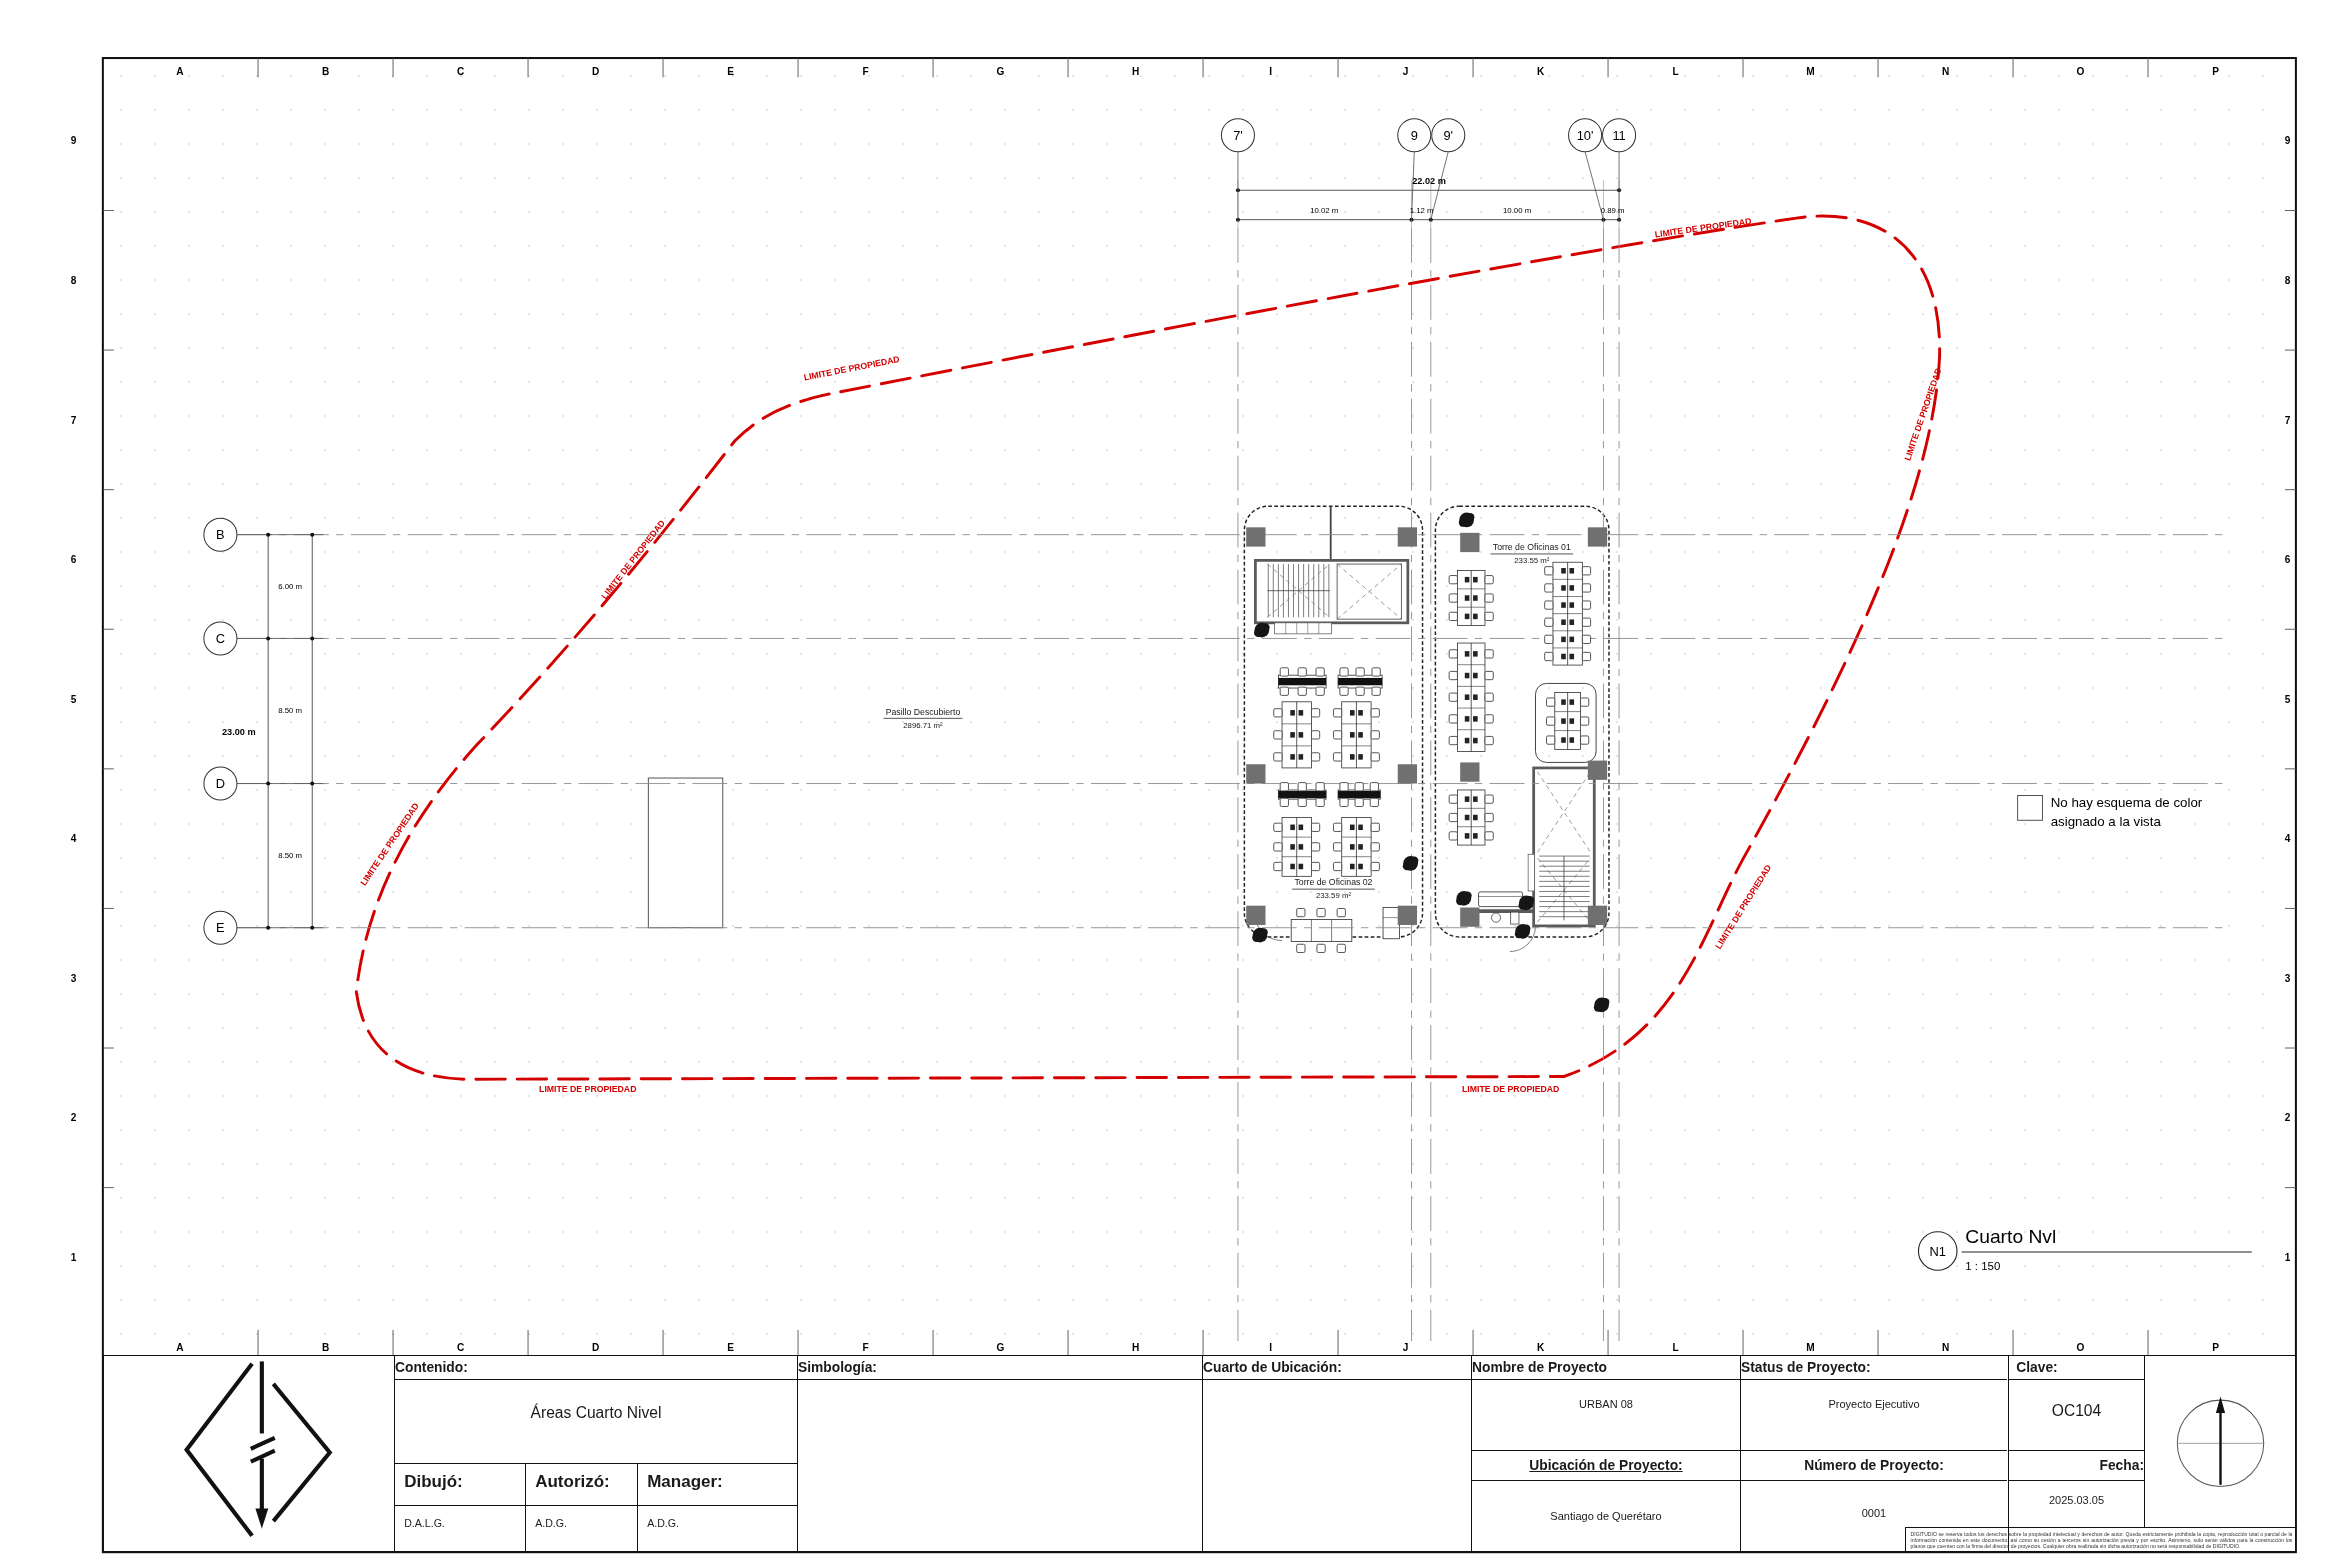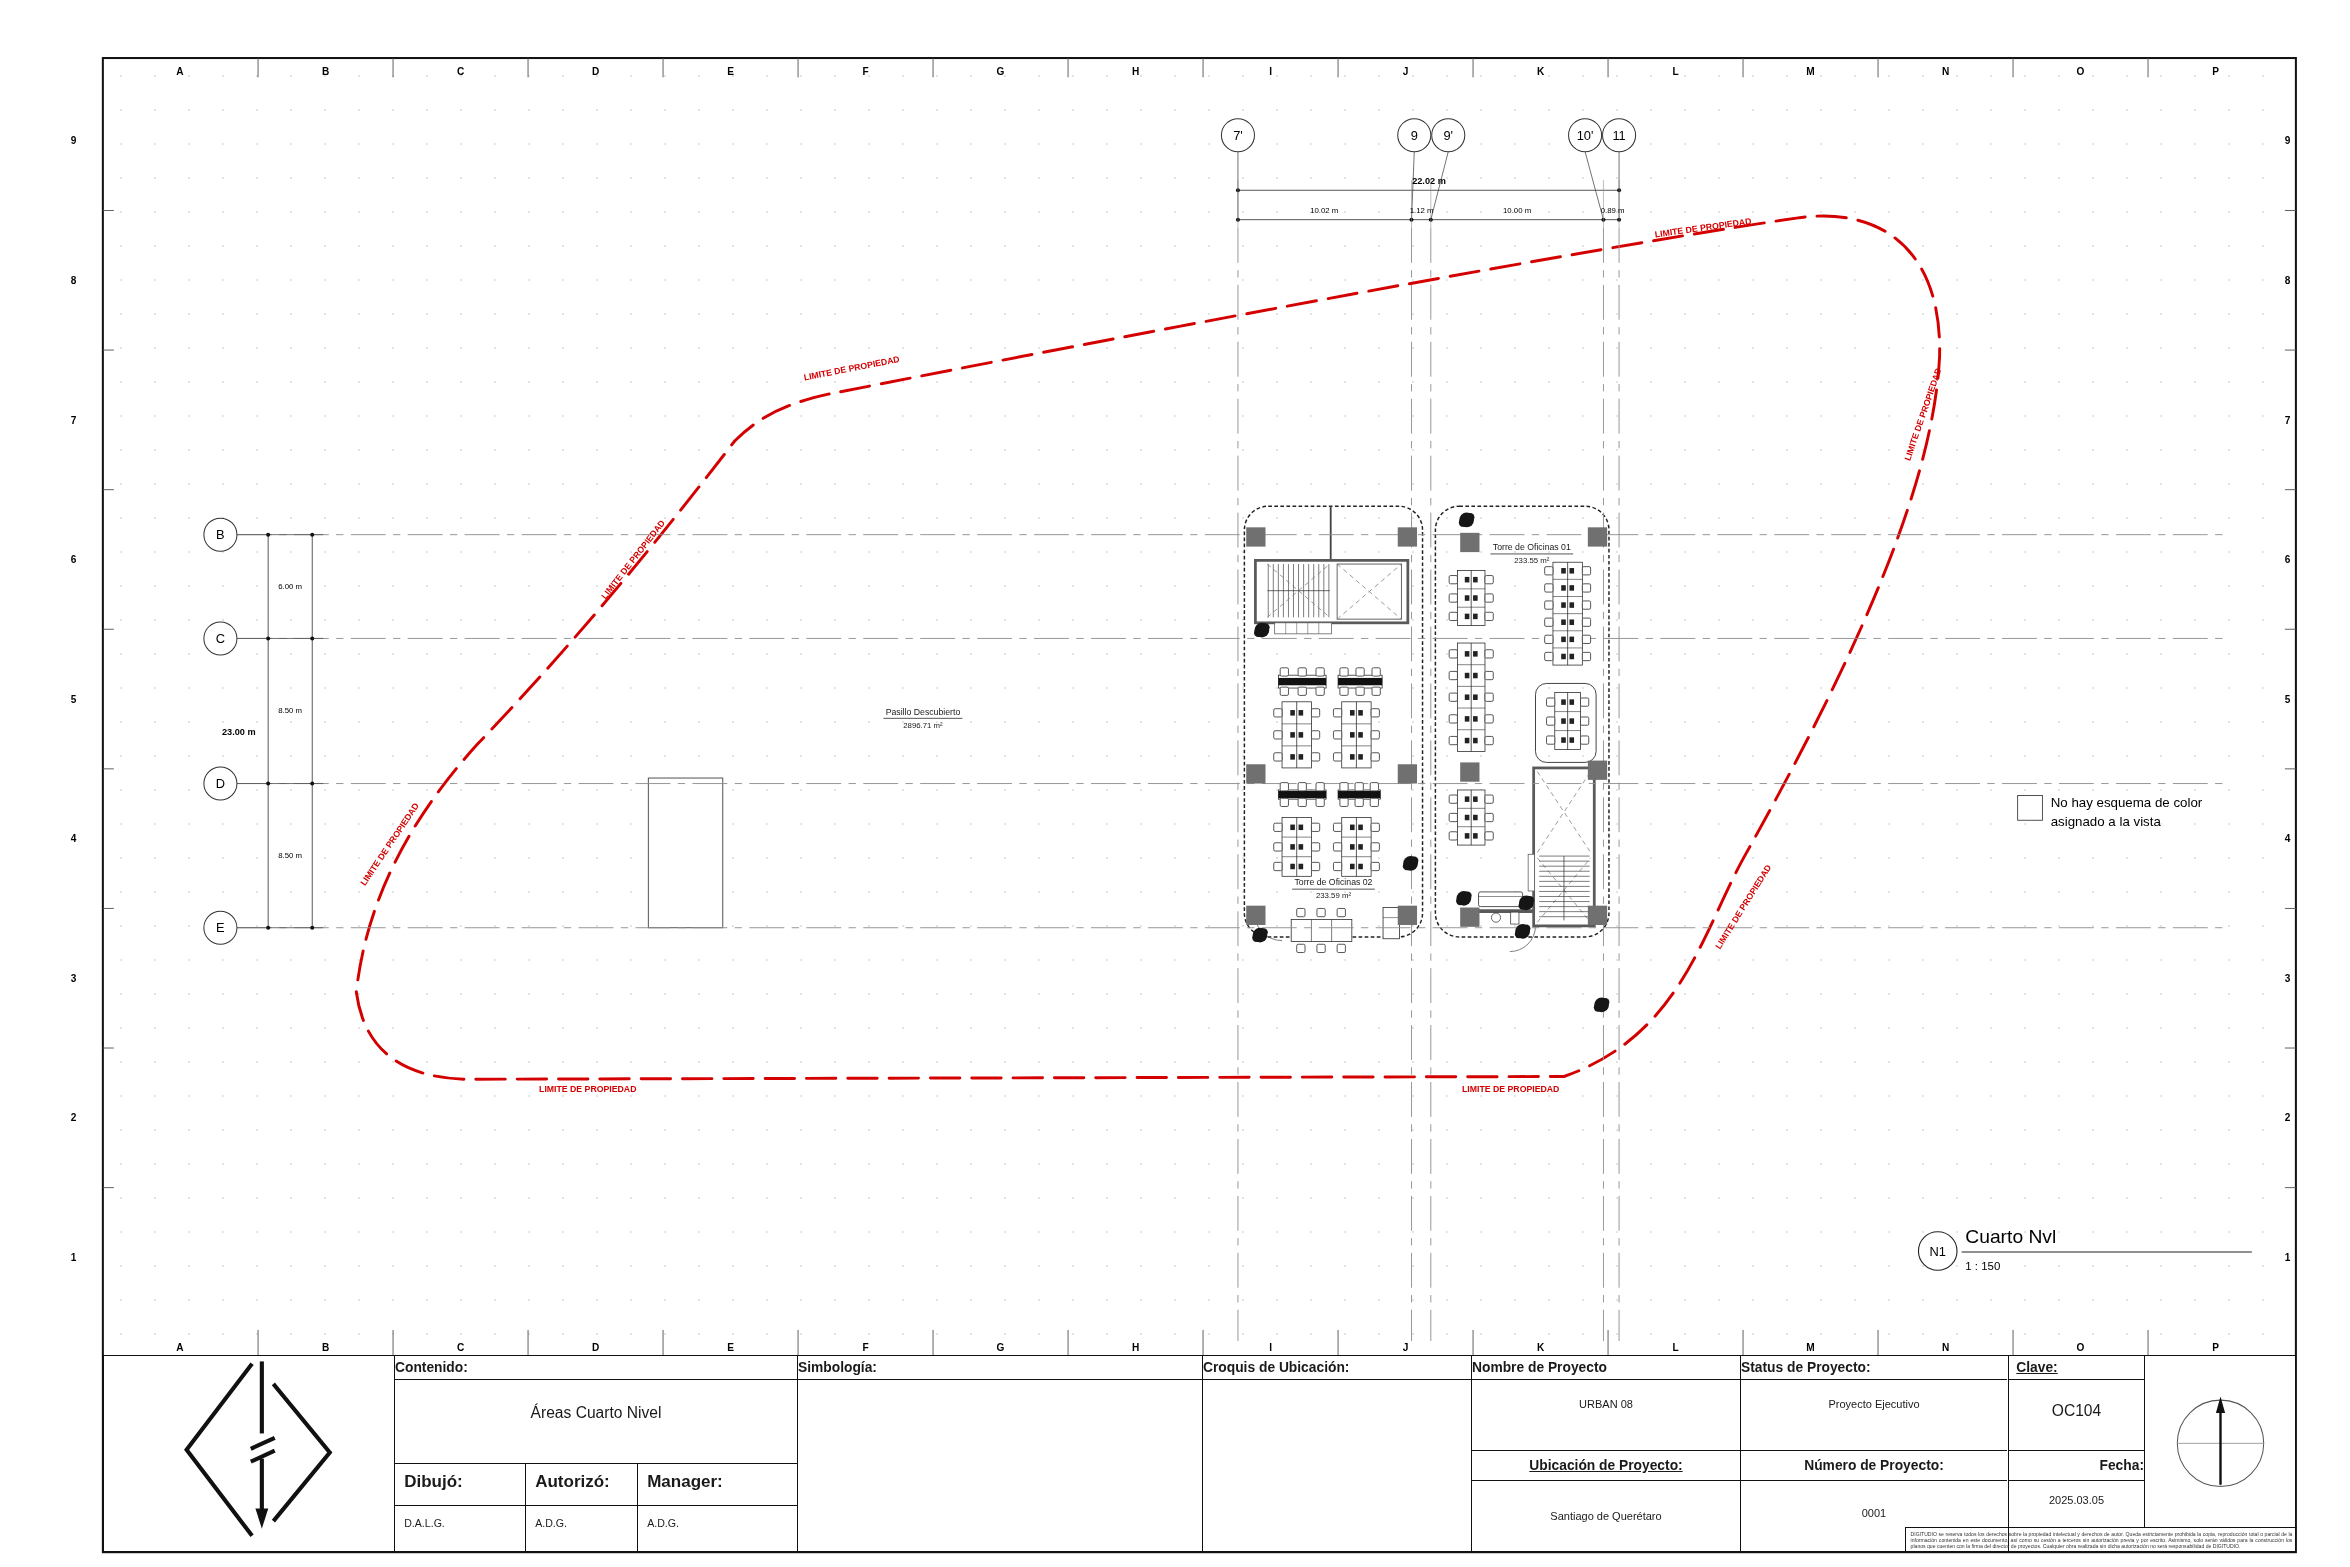--- a/index.html
+++ b/index.html
@@ -655,39 +655,39 @@
         <div class="sub subval" style="left:130px;width:111px;">A.D.G.</div>
         <div class="sub subval" style="left:242px;width:162px;">A.D.G.</div>
       </div>
     </div>
 
     <div class="cell" style="left:693px;width:405px;">
       <div class="strip bb hdr" style="top:0;height:24px;">Simbología:</div>
     </div>
 
     <div class="cell" style="left:1098px;width:269px;">
-      <div class="strip bb hdr" style="top:0;height:24px;">Croquis de Ubicación:</div>
+      <div class="strip bb hdr" style="top:0;height:24px;">Cuarto de Ubicación:</div>
     </div>
 
     <div class="cell" style="left:1367px;width:269px;">
       <div class="strip bb hdr" style="top:0;height:24px;">Nombre de Proyecto</div>
       <div class="strip val" style="top:24px;height:70px;padding-top:18.4px;">URBAN 08</div>
       <div class="strip bt bb hdr2" style="top:94px;height:31px;text-decoration:underline;">Ubicación de Proyecto:</div>
       <div class="strip val" style="top:125px;height:70px;padding-top:29px;">Santiago de Querétaro</div>
     </div>
 
     <div class="cell" style="left:1636px;width:267px;">
       <div class="strip bb hdr" style="top:0;height:24px;">Status de Proyecto:</div>
       <div class="strip val" style="top:24px;height:70px;padding-top:18.4px;">Proyecto Ejecutivo</div>
       <div class="strip bt bb hdr2" style="top:94px;height:31px;text-align:center;">Número de Proyecto:</div>
       <div class="strip val" style="top:125px;height:70px;padding-top:26px;">0001</div>
     </div>
 
     <div class="cell" style="left:1904px;width:136px;">
-      <div class="strip bb hdr" style="top:0;height:24px;text-align:left;padding-left:7.3px;text-decoration:underline;">Clave:</div>
+      <div class="strip bb hdr" style="top:0;height:24px;text-align:left;padding-left:7.3px;">Clave:</div>
       <div class="strip val" style="top:24px;height:70px;font-size:15.6px;padding-top:22px;">OC104</div>
       <div class="strip bt bb hdr2" style="top:94px;height:31px;text-align:right;padding-left:7.3px;">Fecha:</div>
       <div class="strip val" style="top:125px;height:46px;padding-top:13px;">2025.03.05</div>
     </div>
 
     <div class="cell" style="left:2040px;width:152px;height:171px;">
       <svg width="151" height="171" viewBox="0 0 164 186">
         <circle cx="82" cy="95" r="47" fill="none" stroke="#555" stroke-width="1.1"></circle>
         <line x1="35" y1="95" x2="129" y2="95" stroke="#999" stroke-width="1"></line>
         <line x1="82" y1="48" x2="82" y2="142" stroke="#aaa" stroke-width="0.8"></line>

